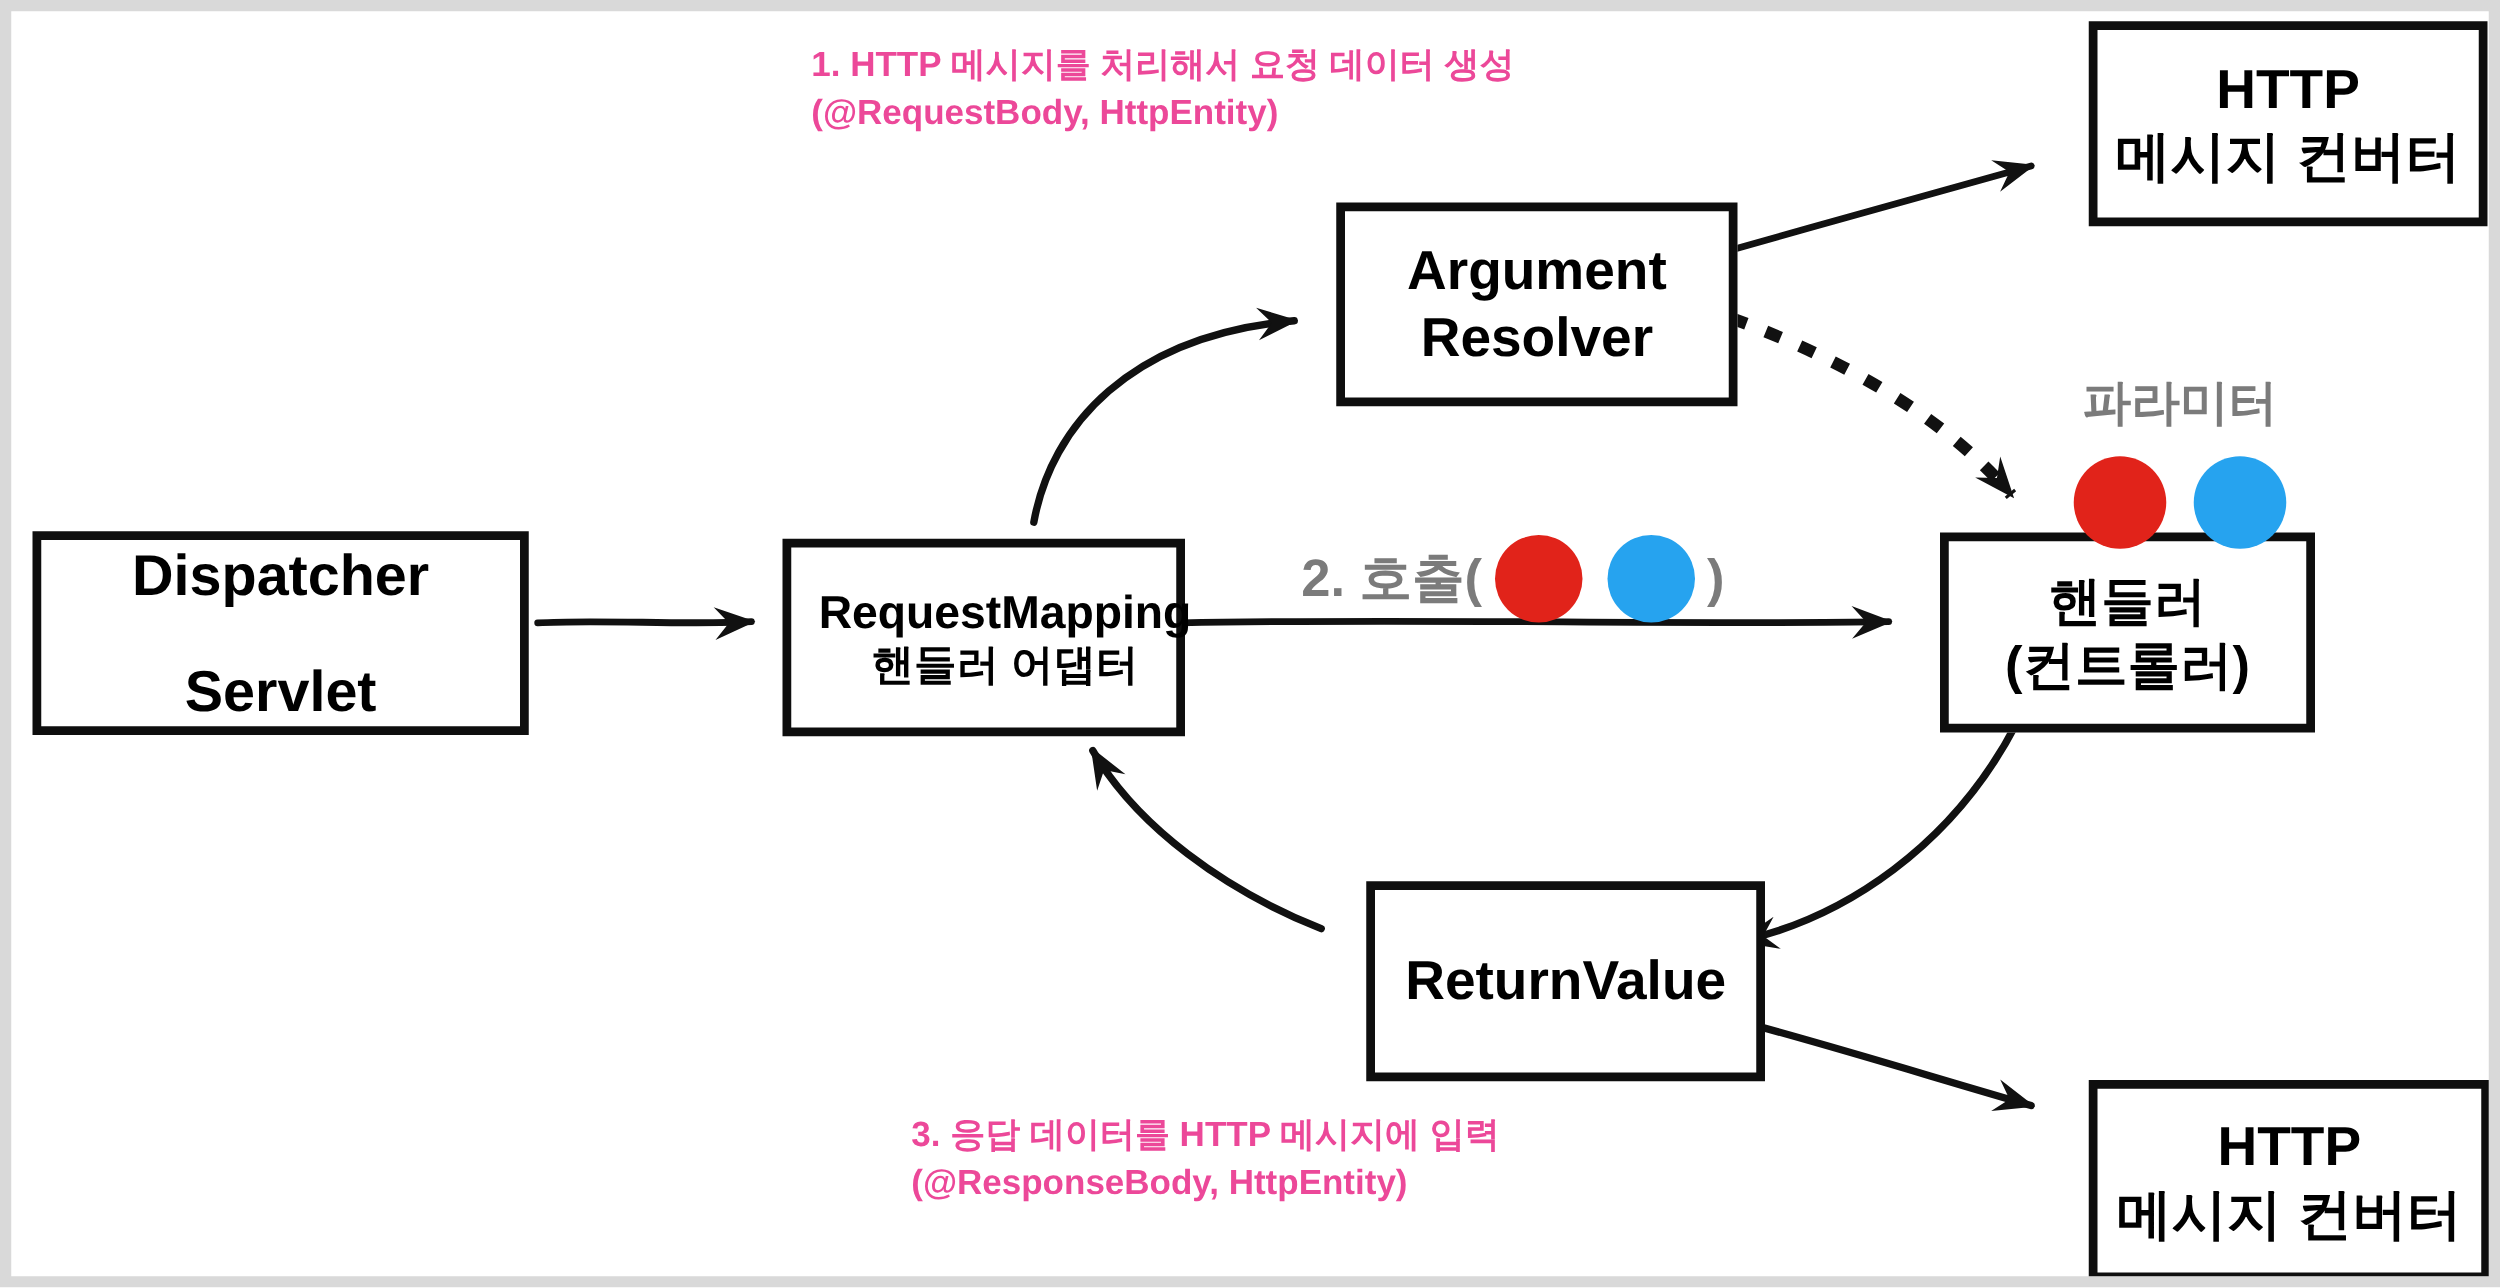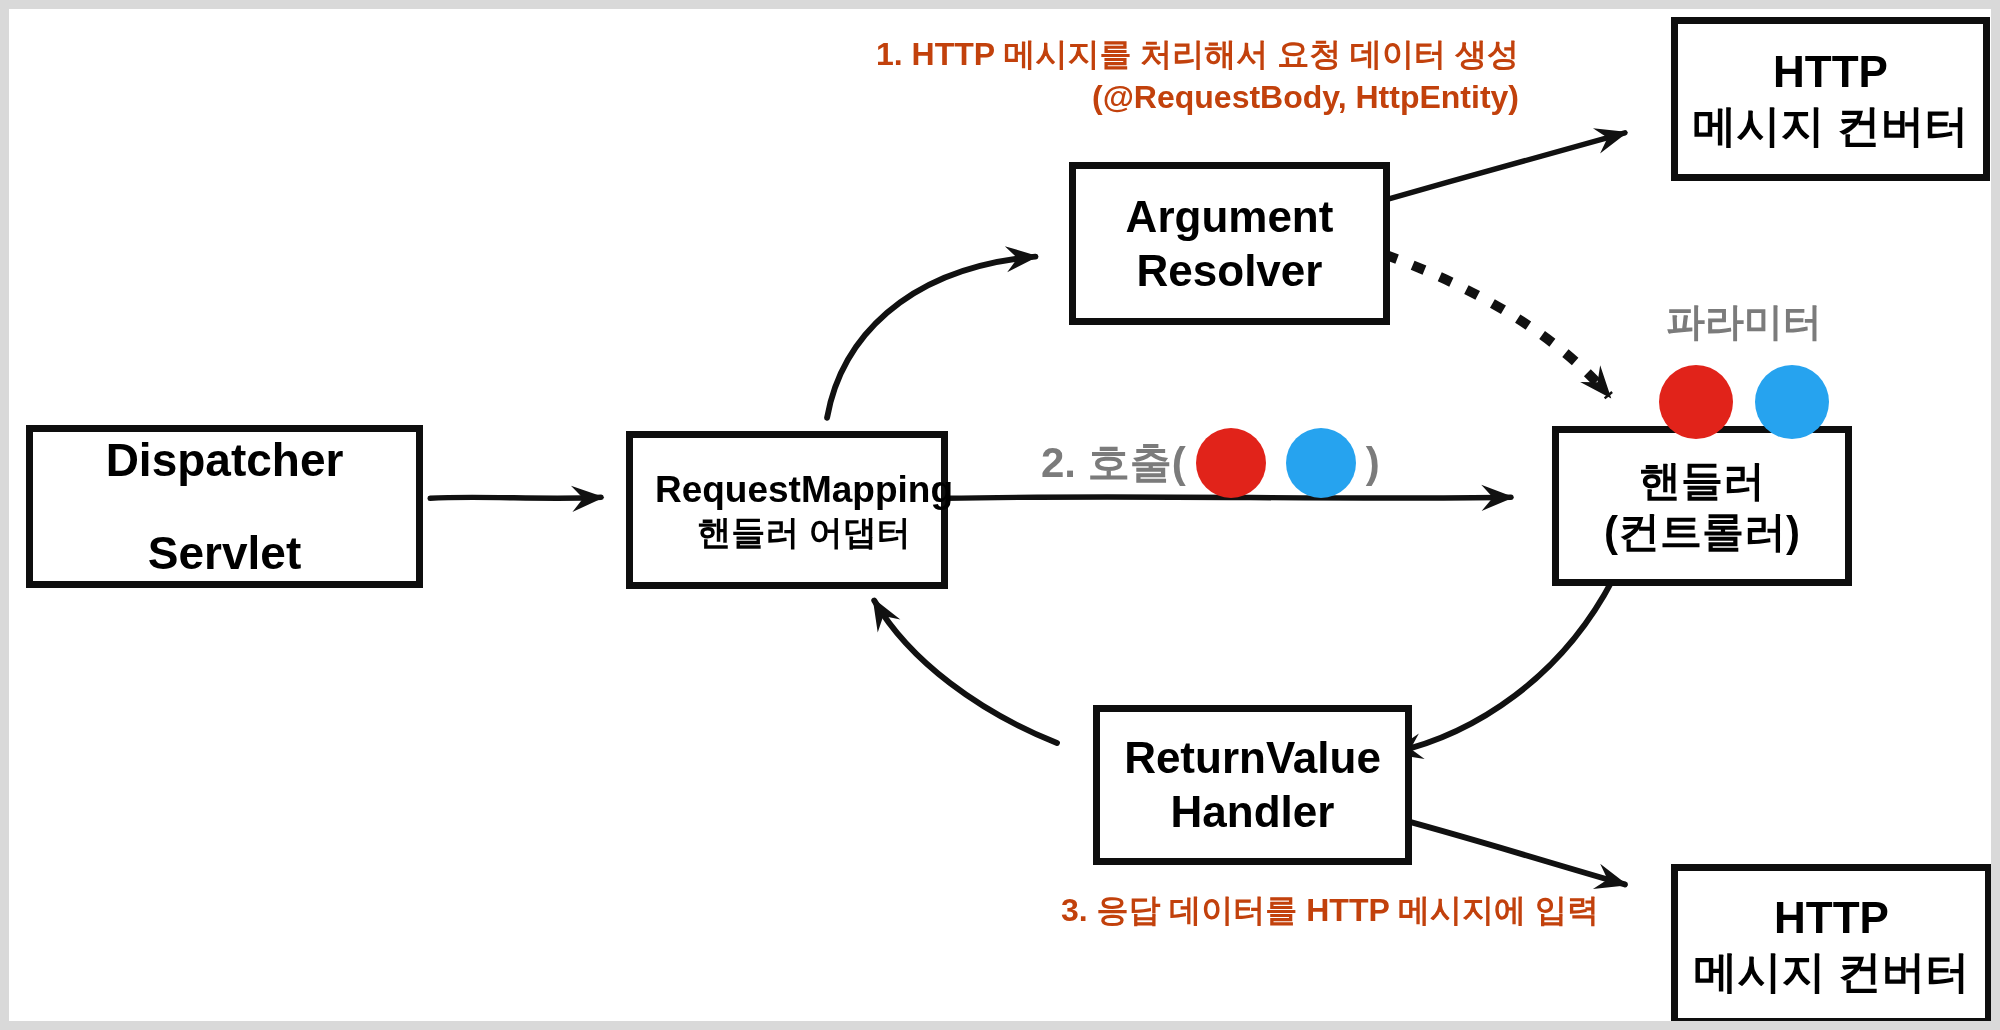--- a/index.html
+++ b/index.html
@@ -27,25 +27,25 @@
     z-index:2;
   }
   .node span{display:block;white-space:nowrap;}
   .fs46{font-size:46px;gap:36px;}
   .fs44{font-size:44px;}
   .fs42{font-size:42px;}
   .adapter-l1{font-size:37px;}
   .adapter-l2{font-size:34px;}
   .annot{
     position:absolute;
-    color:#c2410c;
+    color:#ec4899;
     font-weight:bold;
-    font-size:32px;
+    font-size:28px;
     line-height:1.35;
-    text-align:right;
+    text-align:left;
     white-space:nowrap;
     z-index:3;
   }
   .call-row{
     position:absolute;
     display:flex;align-items:center;
     z-index:3;
   }
   .call-row .txt{
     color:#7b7b7b;font-weight:bold;font-size:42px;white-space:pre;
@@ -111,21 +111,20 @@
     <span>메시지 컨버터</span>
   </div>
 
   <div class="node fs42" style="left:1543px;top:417px;width:300px;height:160px;">
     <span>핸들러</span>
     <span>(컨트롤러)</span>
   </div>
 
   <div class="node fs44" style="left:1084px;top:696px;width:319px;height:160px;">
     <span>ReturnValue</span>
-    <span>Handler</span>
   </div>
 
   <div class="node fs44" style="left:1662px;top:855px;width:321px;height:161px;">
     <span>HTTP</span>
     <span>메시지 컨버터</span>
   </div>
 
   <div class="annot" style="left:640px;top:24px;width:870px;">
     <div>1. HTTP 메시지를 처리해서 요청 데이터 생성</div>
     <div>(@RequestBody, HttpEntity)</div>
@@ -141,15 +140,16 @@
   <div class="param-group" style="left:1620px;top:266px;width:230px;">
     <div class="param-label">파라미터</div>
     <div class="param-dots">
       <span class="dot" style="width: 74px; height: 74px; background-color: rgb(225, 35, 26);"></span>
       <span class="dot" style="width: 74px; height: 74px; background-color: rgb(38, 163, 239);"></span>
     </div>
   </div>
 
   <div class="annot" style="left:720px;top:880px;width:870px;">
     <div>3. 응답 데이터를 HTTP 메시지에 입력</div>
+    <div>(@ResponseBody, HttpEntity)</div>
   </div>
 
 </div>
 
 </body></html>

